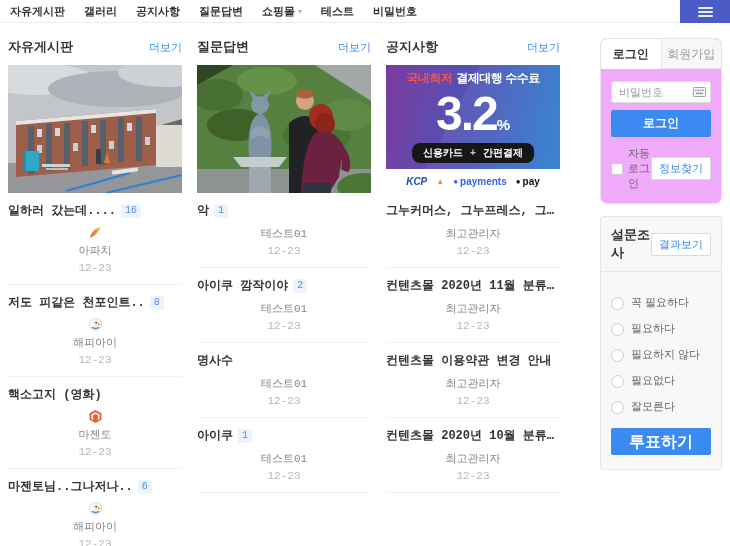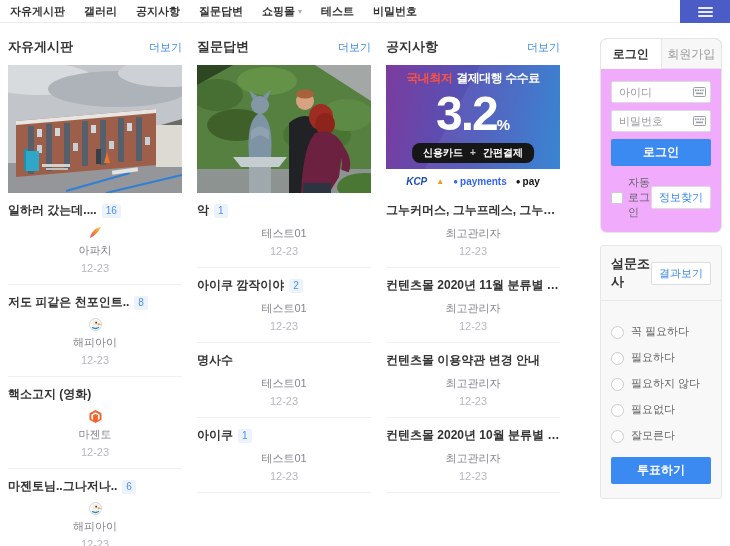--- a/index.html
+++ b/index.html
@@ -23,21 +23,21 @@
   .boards { display:flex; gap:15px; }
   .board { width:174px; }
 
   .board-head { display:flex; justify-content:space-between; align-items:center; margin-bottom:9px; }
   .board-title { font-size:13px; font-weight:bold; color:#333; }
   .more { font-size:11px; color:#3a8af0; cursor:pointer; }
 
   .board-img { display:block; width:174px; height:128px; overflow:hidden; cursor:pointer; }
   .board-img svg { display:block; }
 
-  .post { padding:9px 0 10px; border-bottom:1px solid #f1f1f3; }
+  .post { padding:9px 0 10px; border-bottom:1px solid #f1f1f3;font-family:Liberation Mono, monospace; }
   .post-title { display:flex; align-items:center; gap:5px; cursor:pointer; }
   .pt-text { font-size:12px; font-weight:bold; color:#333; white-space:nowrap;
     overflow:hidden; text-overflow:ellipsis; max-width:100%; }
   .badge { flex:none; font-size:10px; color:#4b8df0; background:#edf3fc;
     padding:1px 4px; border-radius:2px; line-height:1.2; }
   .badge:empty { display:none; }
   .post-meta { margin-top:7px; font-size:11px; color:#85858d;
     display:flex; align-items:center; gap:4px;flex-direction:column; }
   .post-meta .author { cursor:pointer; }
   .date { color:#b7b7bf; }
@@ -96,21 +96,21 @@
   .poll-box { margin-top:12px; border:1px solid #e7e7e9; border-radius:3px; background:#f8f8f9; }
   .poll-head { display:flex; justify-content:space-between; align-items:center;
     padding:9px 10px; border-bottom:1px solid #e7e7e9; }
   .poll-title { font-size:13px; font-weight:bold; }
   .poll-body { padding:12px 10px 14px; }
   .poll-q { font-size:12px; font-weight:bold; line-height:1.55; color:#333; }
   .opt { display:flex; align-items:flex-end; gap:7px; margin-top:11px;
     font-size:11px; color:#666; cursor:pointer; }
   .radio { width:13px; height:13px; border:1px solid #ccc; border-radius:50%; background:#fff; flex:none; }
   .vote-btn { margin-top:14px; height:27px; line-height:27px; background:#3b8af2; color:#fff;
-    text-align:center; font-size:12px; font-weight:bold; border-radius:2px; cursor:pointer; }
+    text-align:center; font-size:16px; font-weight:bold; border-radius:2px; cursor:pointer; }
 </style>
 </head>
 <body>
 
 <div class="topnav">
   <span class="nav-item">
       <span>자유게시판</span>
     </span>
   <span class="nav-item">
       <span>갤러리</span>
@@ -518,35 +518,20 @@
 </div>
 
 <aside class="sidebar">
   <div class="login-box">
     <div class="tabs">
       <div class="tab active">로그인</div>
       <div class="tab inactive">회원가입</div>
     </div>
     <div class="login-form">
       <div class="inp">
-        <input type="text" placeholder="아이디" style="">
-        <span class="kb">
-          <svg width="13" height="10">
-                <rect x=".5" y=".5" width="12" height="9" rx="1" fill="#fafafa" stroke="#9aa0a6"></rect>
-                <g fill="#9aa0a6">
-                  <rect x="2" y="2.5" width="1.6" height="1.6"></rect>
-                  <rect x="4.4" y="2.5" width="1.6" height="1.6"></rect>
-                  <rect x="6.8" y="2.5" width="1.6" height="1.6"></rect>
-                  <rect x="9.2" y="2.5" width="1.6" height="1.6"></rect>
-                  <rect x="3" y="5.6" width="7" height="1.6"></rect>
-                </g>
-              </svg>
-        </span>
-      </div>
-      <div class="inp">
         <input type="password" placeholder="비밀번호" style="">
         <span class="kb">
           <svg width="13" height="10">
                 <rect x=".5" y=".5" width="12" height="9" rx="1" fill="#fafafa" stroke="#9aa0a6"></rect>
                 <g fill="#9aa0a6">
                   <rect x="2" y="2.5" width="1.6" height="1.6"></rect>
                   <rect x="4.4" y="2.5" width="1.6" height="1.6"></rect>
                   <rect x="6.8" y="2.5" width="1.6" height="1.6"></rect>
                   <rect x="9.2" y="2.5" width="1.6" height="1.6"></rect>
                   <rect x="3" y="5.6" width="7" height="1.6"></rect>

